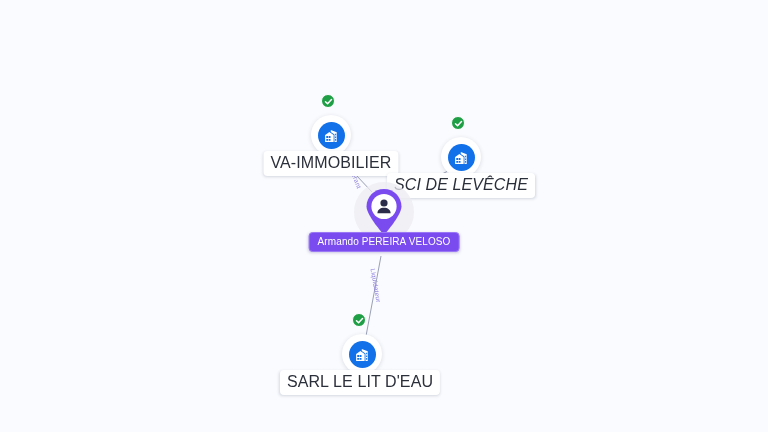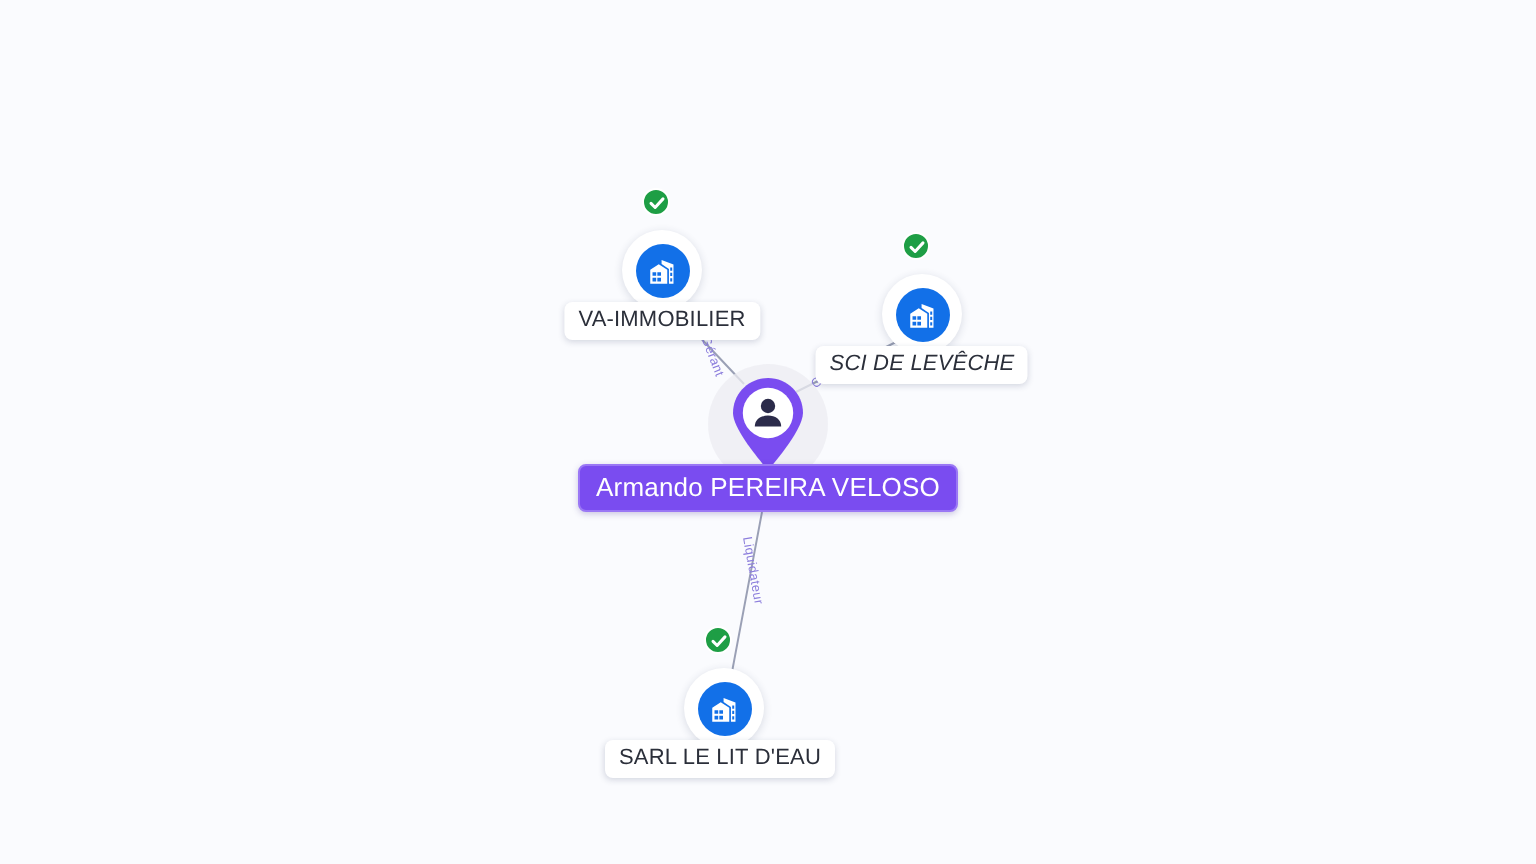--- a/index.html
+++ b/index.html
@@ -72,21 +72,21 @@
     box-sizing: border-box;
   }
   .check-badge svg { display: block; }
 
   .node-label {
     position: absolute;
     transform: translateX(-50%);
     white-space: nowrap;
     background: #ffffff;
     color: #2b2f3a;
-    font-size: 11px;
+    font-size: 16px;
     letter-spacing: 0.1px;
     padding: 3px 7px 4px 7px;
     border-radius: 4px;
     box-shadow: 0 1px 3px rgba(40,50,90,0.18);
   }
 
   
   .person-halo {
     position: absolute;
     left: -30px;
@@ -105,21 +105,21 @@
     height: 48px;
   }
   .person-pin svg { display: block; }
 
   .person-label {
     position: absolute;
     transform: translateX(-50%);
     white-space: nowrap;
     background: #7a4cf0;
     color: #ffffff;
-    font-size: 13px;
+    font-size: 10px;
     letter-spacing: 0.1px;
     padding: 3px 8px 4px 8px;
     border-radius: 4px;
     border: 1px solid #9a77f5;
     box-shadow: 0 1px 3px rgba(60,40,140,0.25);
   }
 
   
   .edge-label {
     position: absolute;

